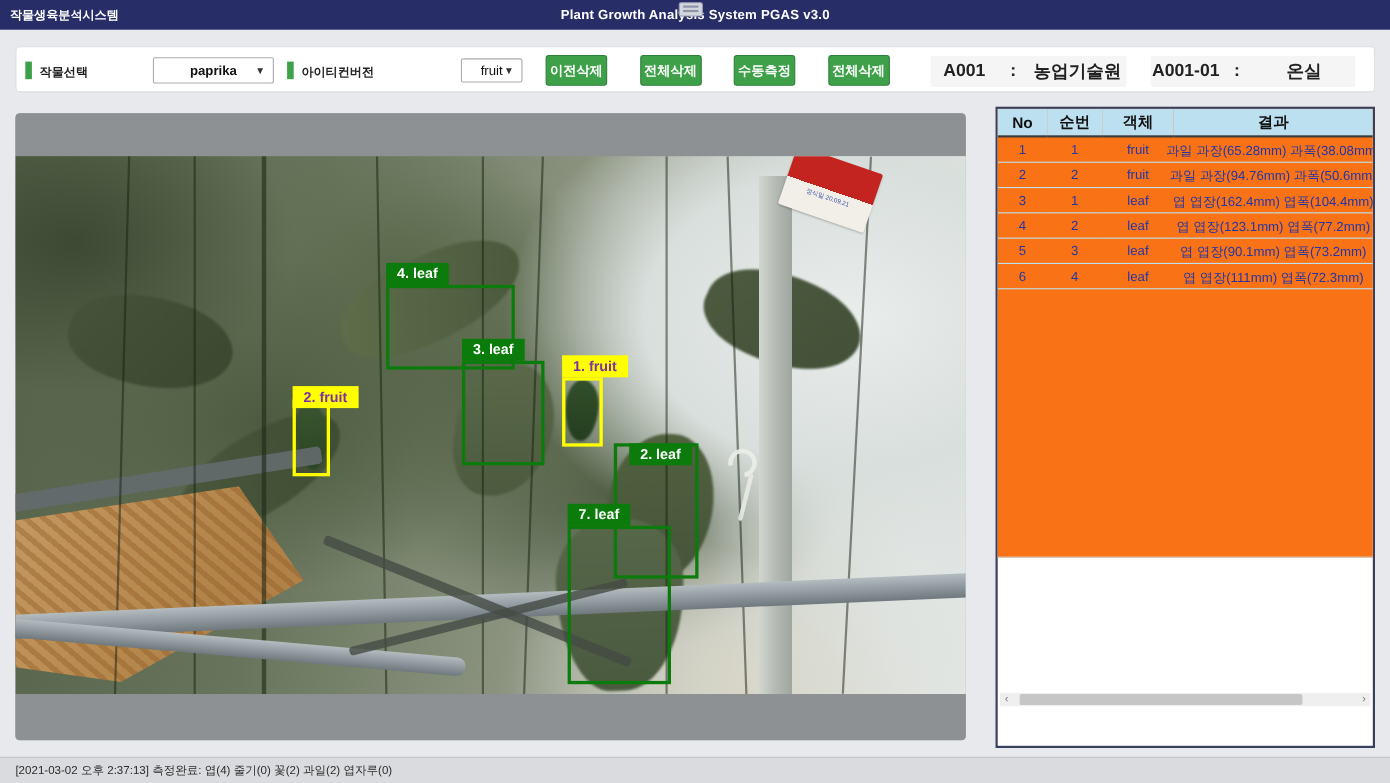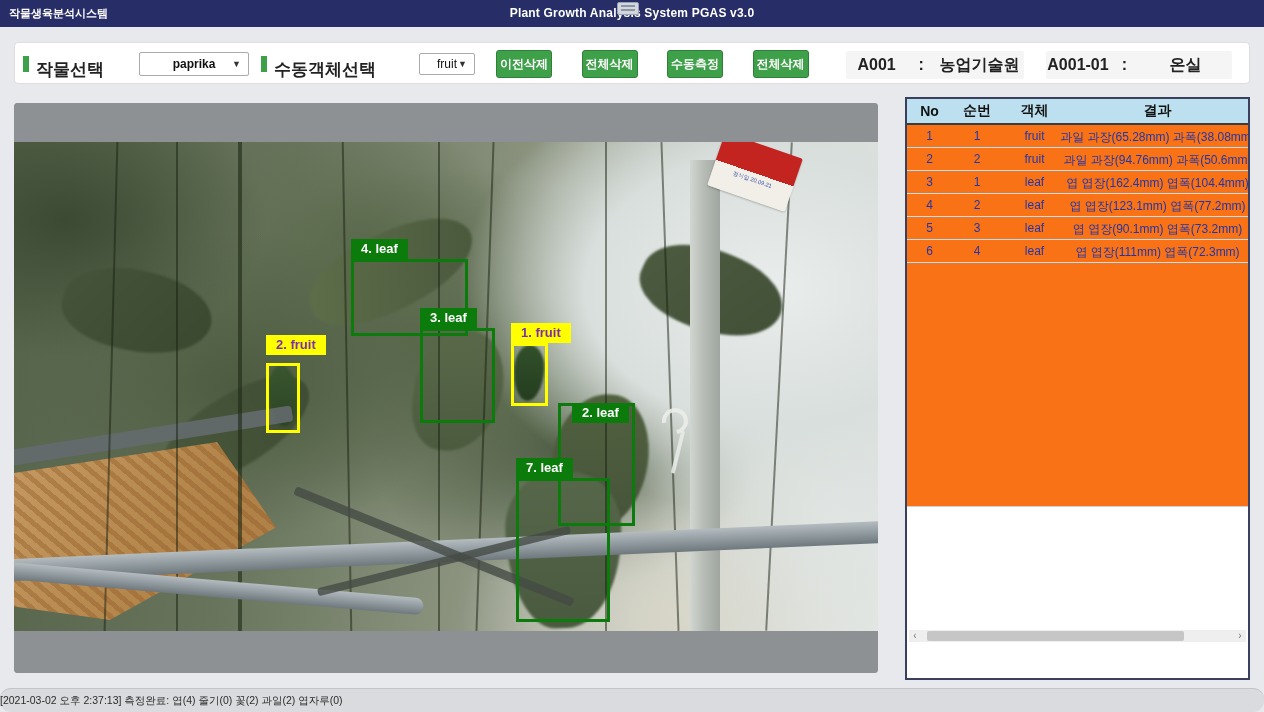--- a/index.html
+++ b/index.html
@@ -30,21 +30,21 @@
   .min-glyph { width:11px; border-top:1.6px solid #fff; display:block; }
   .max-glyph { width:10px; height:10px; border:1.4px solid #fff; display:block; }
   .close-glyph { font-size:13px; line-height:13px; }
 
   
   .toolbar {
     position:absolute; left:14px; top:42px; width:1236px; height:42px;
     background:#fff; border:1px solid #dcdee2; border-radius:4px;
   }
   .tick { position:absolute; width:6px; height:16px; background:var(--marker-green); top:13px; }
-  .tb-label { position:absolute; top:15px; font-size:17px; font-weight:bold; color:#222; }
+  .tb-label { position:absolute; top:15px; font-size:11px; font-weight:bold; color:#222; }
   .select {
     position:absolute; background:#fff; border:1px solid #ababab; border-radius:2px;
     display:flex; align-items:center; justify-content:center; font-size:12px; color:#111; cursor:pointer;
   }
   .select .caret { position:absolute; right:7px; font-size:9px; color:#333; }
   .sel-crop { left:124px; top:9px; width:110px; height:24px; font-weight:bold; }
   .sel-obj  { left:404px; top:10px; width:56px; height:22px; }
   .tb-buttons { position:absolute; left:481px; top:7px; width:320px; height:28px; }
   .green-btn {
     position:absolute; top:0; width:56px; height:28px;
@@ -153,22 +153,22 @@
   }
   .action-btn {
     flex:1; background:transparent; border:none; color:#fff;
     font-size:14px; font-weight:bold; font-family:inherit; cursor:pointer;
   }
 
   
   .statusbar {
     position:absolute; left:0; top:688px; width:1264px; height:24px;
     background:#d9dbde; border-top:1px solid #c2c5c9;
-    display:flex; align-items:center; padding-left:0;
-    font-size:10.5px; color:#2b2b2b;border-radius:11px;
+    display:flex; align-items:center; padding-left:14px;
+    font-size:10.5px; color:#2b2b2b;
   }
 </style>
 </head>
 <body>
 
 <div class="titlebar">
   <span class="app-title">작물생육분석시스템</span>
   <span class="center-title">Plant Growth Analysis System PGAS v3.0</span>
   <span class="title-badge">
       <i></i>
@@ -177,21 +177,21 @@
 </div>
 
 <div class="toolbar">
   <span class="tick" style="left:8px;"></span>
   <span class="tb-label" style="left:21px;">작물선택</span>
   <div class="select sel-crop">
     <span>paprika</span>
     <span class="caret">▼</span>
   </div>
   <span class="tick" style="left:246px;"></span>
-  <span class="tb-label" style="left:259px;">수동객체선택</span>
+  <span class="tb-label" style="left:259px;">아이티컨버전</span>
   <div class="select sel-obj">
     <span>fruit</span>
     <span class="caret">▼</span>
   </div>
   <div class="tb-buttons">
       <button class="green-btn" style="left: 0px;">이전삭제</button>
       <button class="green-btn" style="left: 85.5px;">전체삭제</button>
       <button class="green-btn" style="left: 171px;">수동측정</button>
       <button class="green-btn" style="left: 256.5px;">전체삭제</button>
     </div>
@@ -244,21 +244,21 @@
   </div>
   <div class="band band-bottom"></div>
   <div class="detections">
       <div class="det-box leaf" style="left: 337px; top: 156px; width: 117px; height: 77px;"></div>
       <div class="det-label leaf" style="left: 337px; top: 136px;">4. leaf</div>
       <div class="det-box leaf" style="left: 406px; top: 225px; width: 75px; height: 95px;"></div>
       <div class="det-label leaf" style="left: 406px; top: 205px;">3. leaf</div>
       <div class="det-box fruit" style="left: 497px; top: 240px; width: 37px; height: 63px;"></div>
       <div class="det-label fruit" style="left: 497px; top: 220px;">1. fruit</div>
       <div class="det-box fruit" style="left: 252px; top: 260px; width: 34px; height: 70px;"></div>
-      <div class="det-label fruit" style="left: 252px; top: 232px;">2. fruit</div>
+      <div class="det-label fruit" style="left: 252px; top: 248px;">2. fruit</div>
       <div class="det-box leaf" style="left: 544px; top: 300px; width: 77px; height: 123px;"></div>
       <div class="det-label leaf" style="left: 558px; top: 280px; margin-top: 20px;">2. leaf</div>
       <div class="det-box leaf" style="left: 502px; top: 375px; width: 94px; height: 144px;"></div>
       <div class="det-label leaf" style="left: 502px; top: 355px;">7. leaf</div>
     </div>
 </div>
 
 <div class="right-panel">
   <div class="table-viewport">
     <table class="results">

